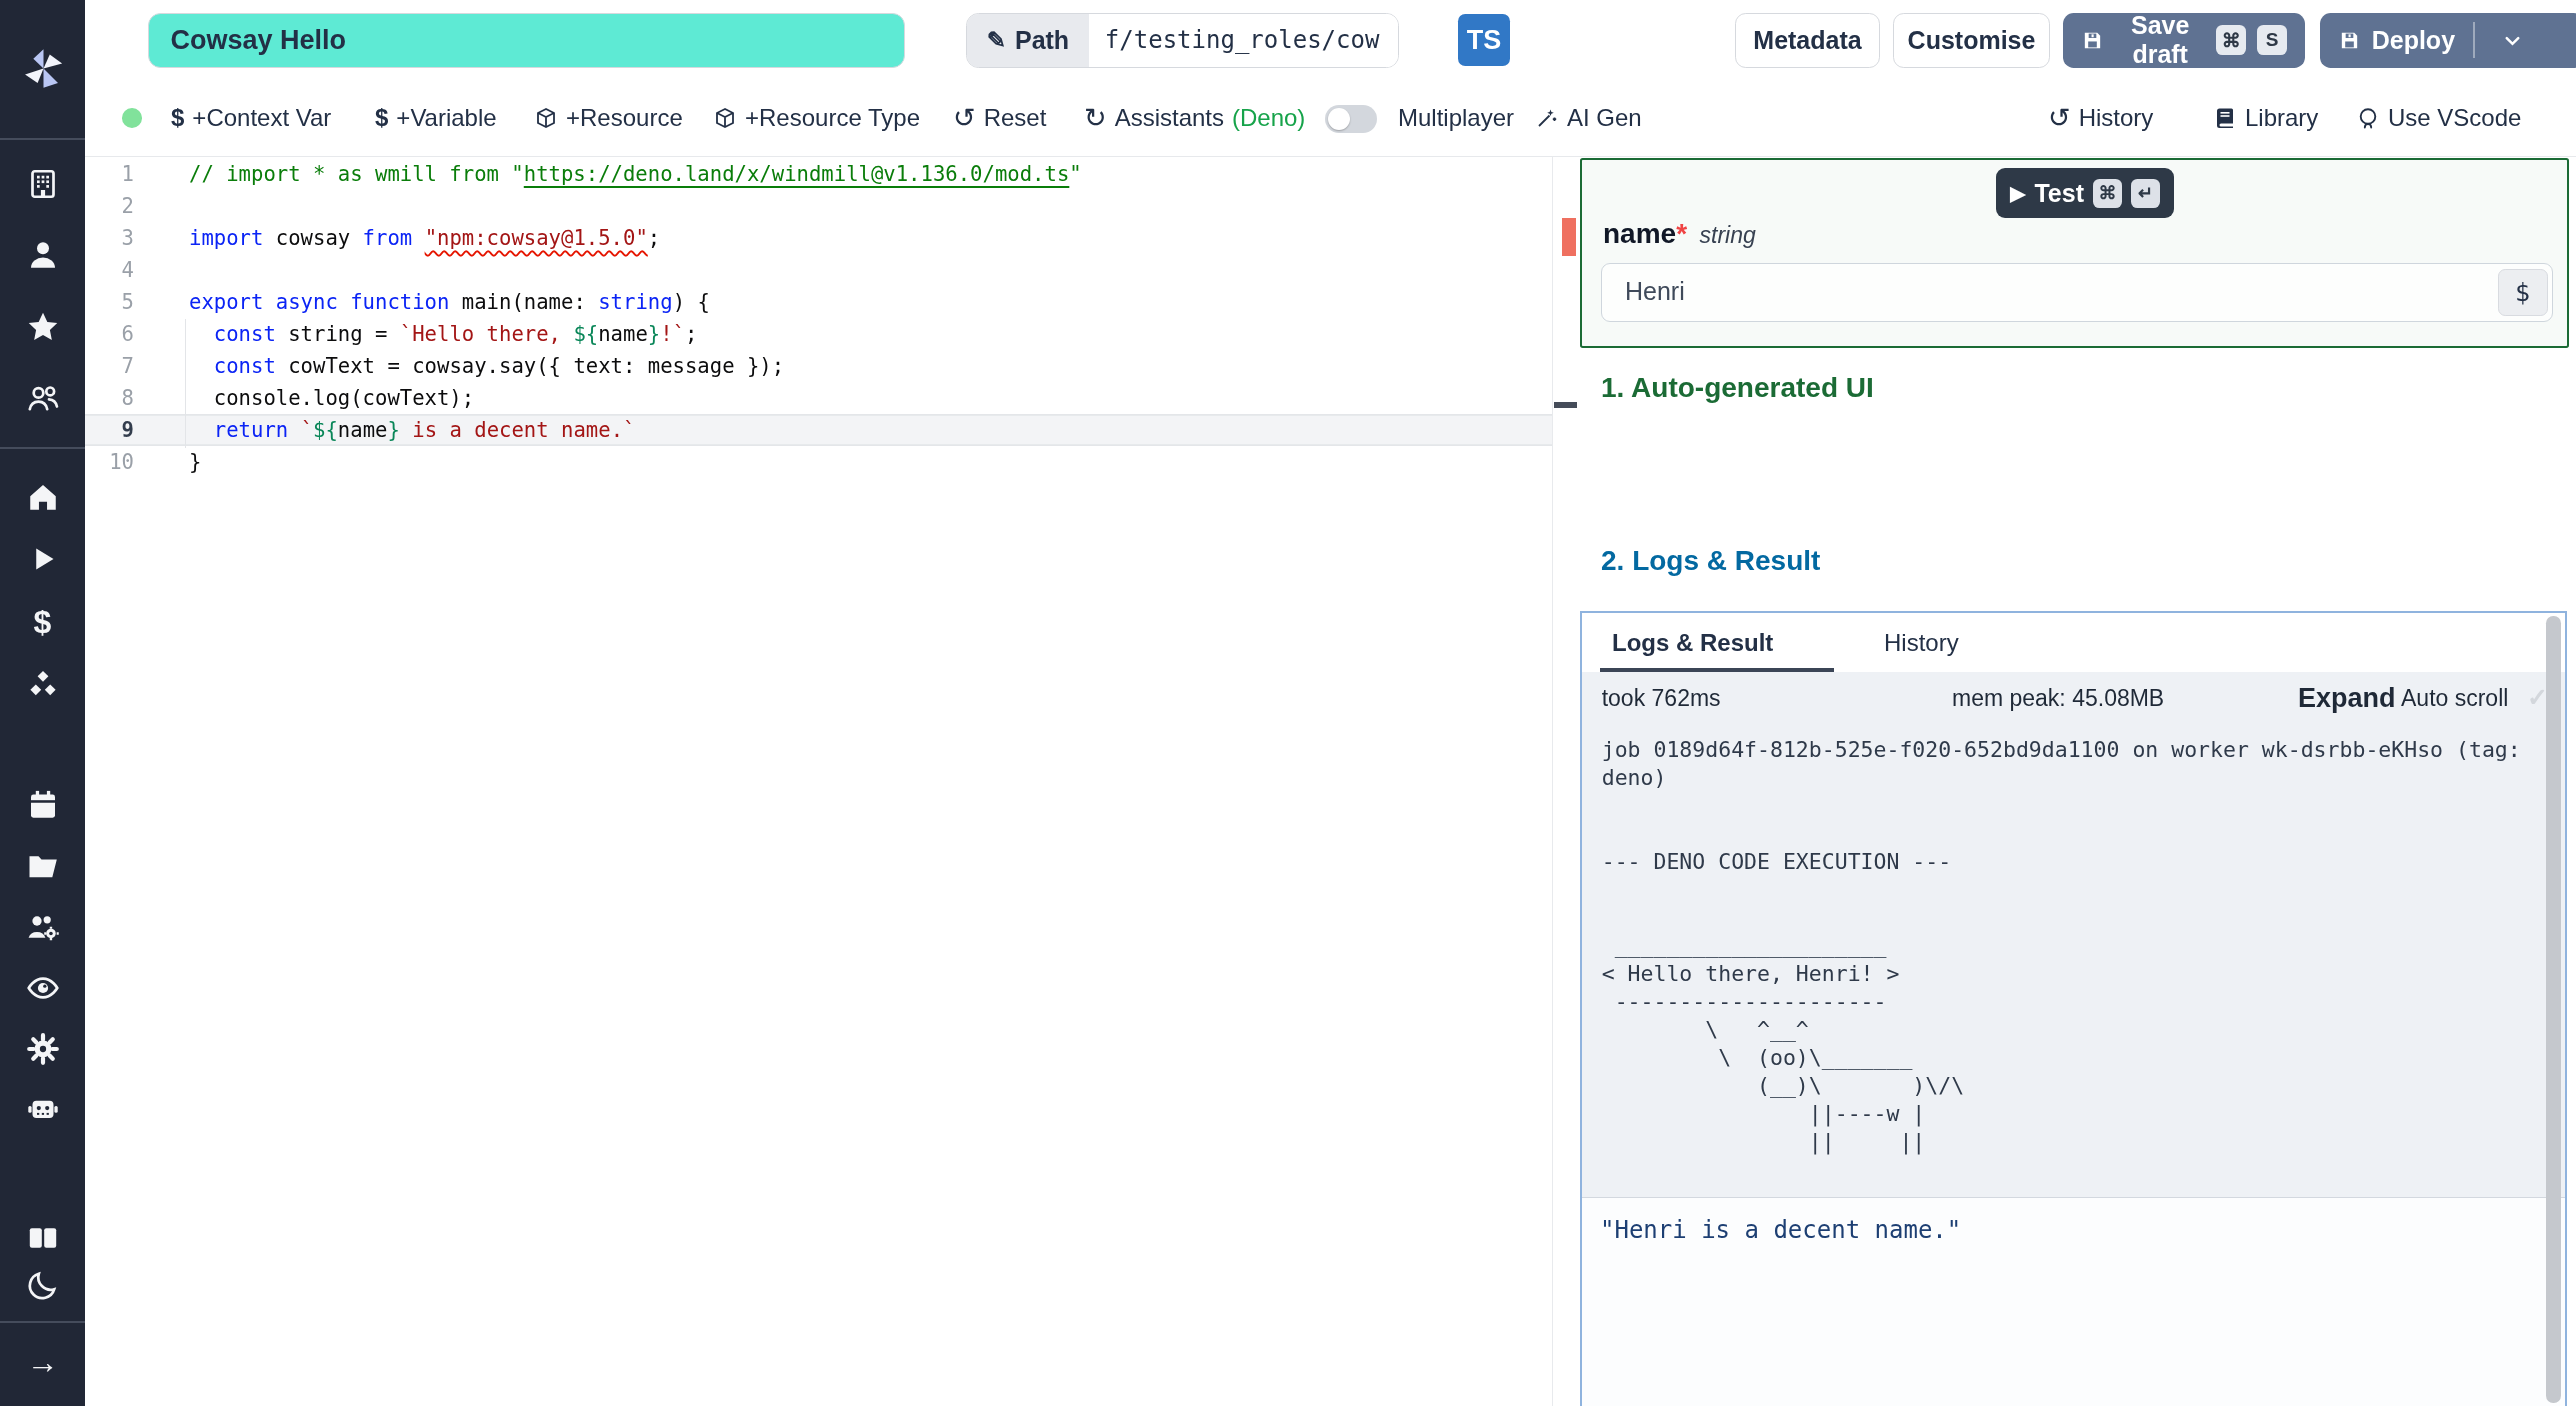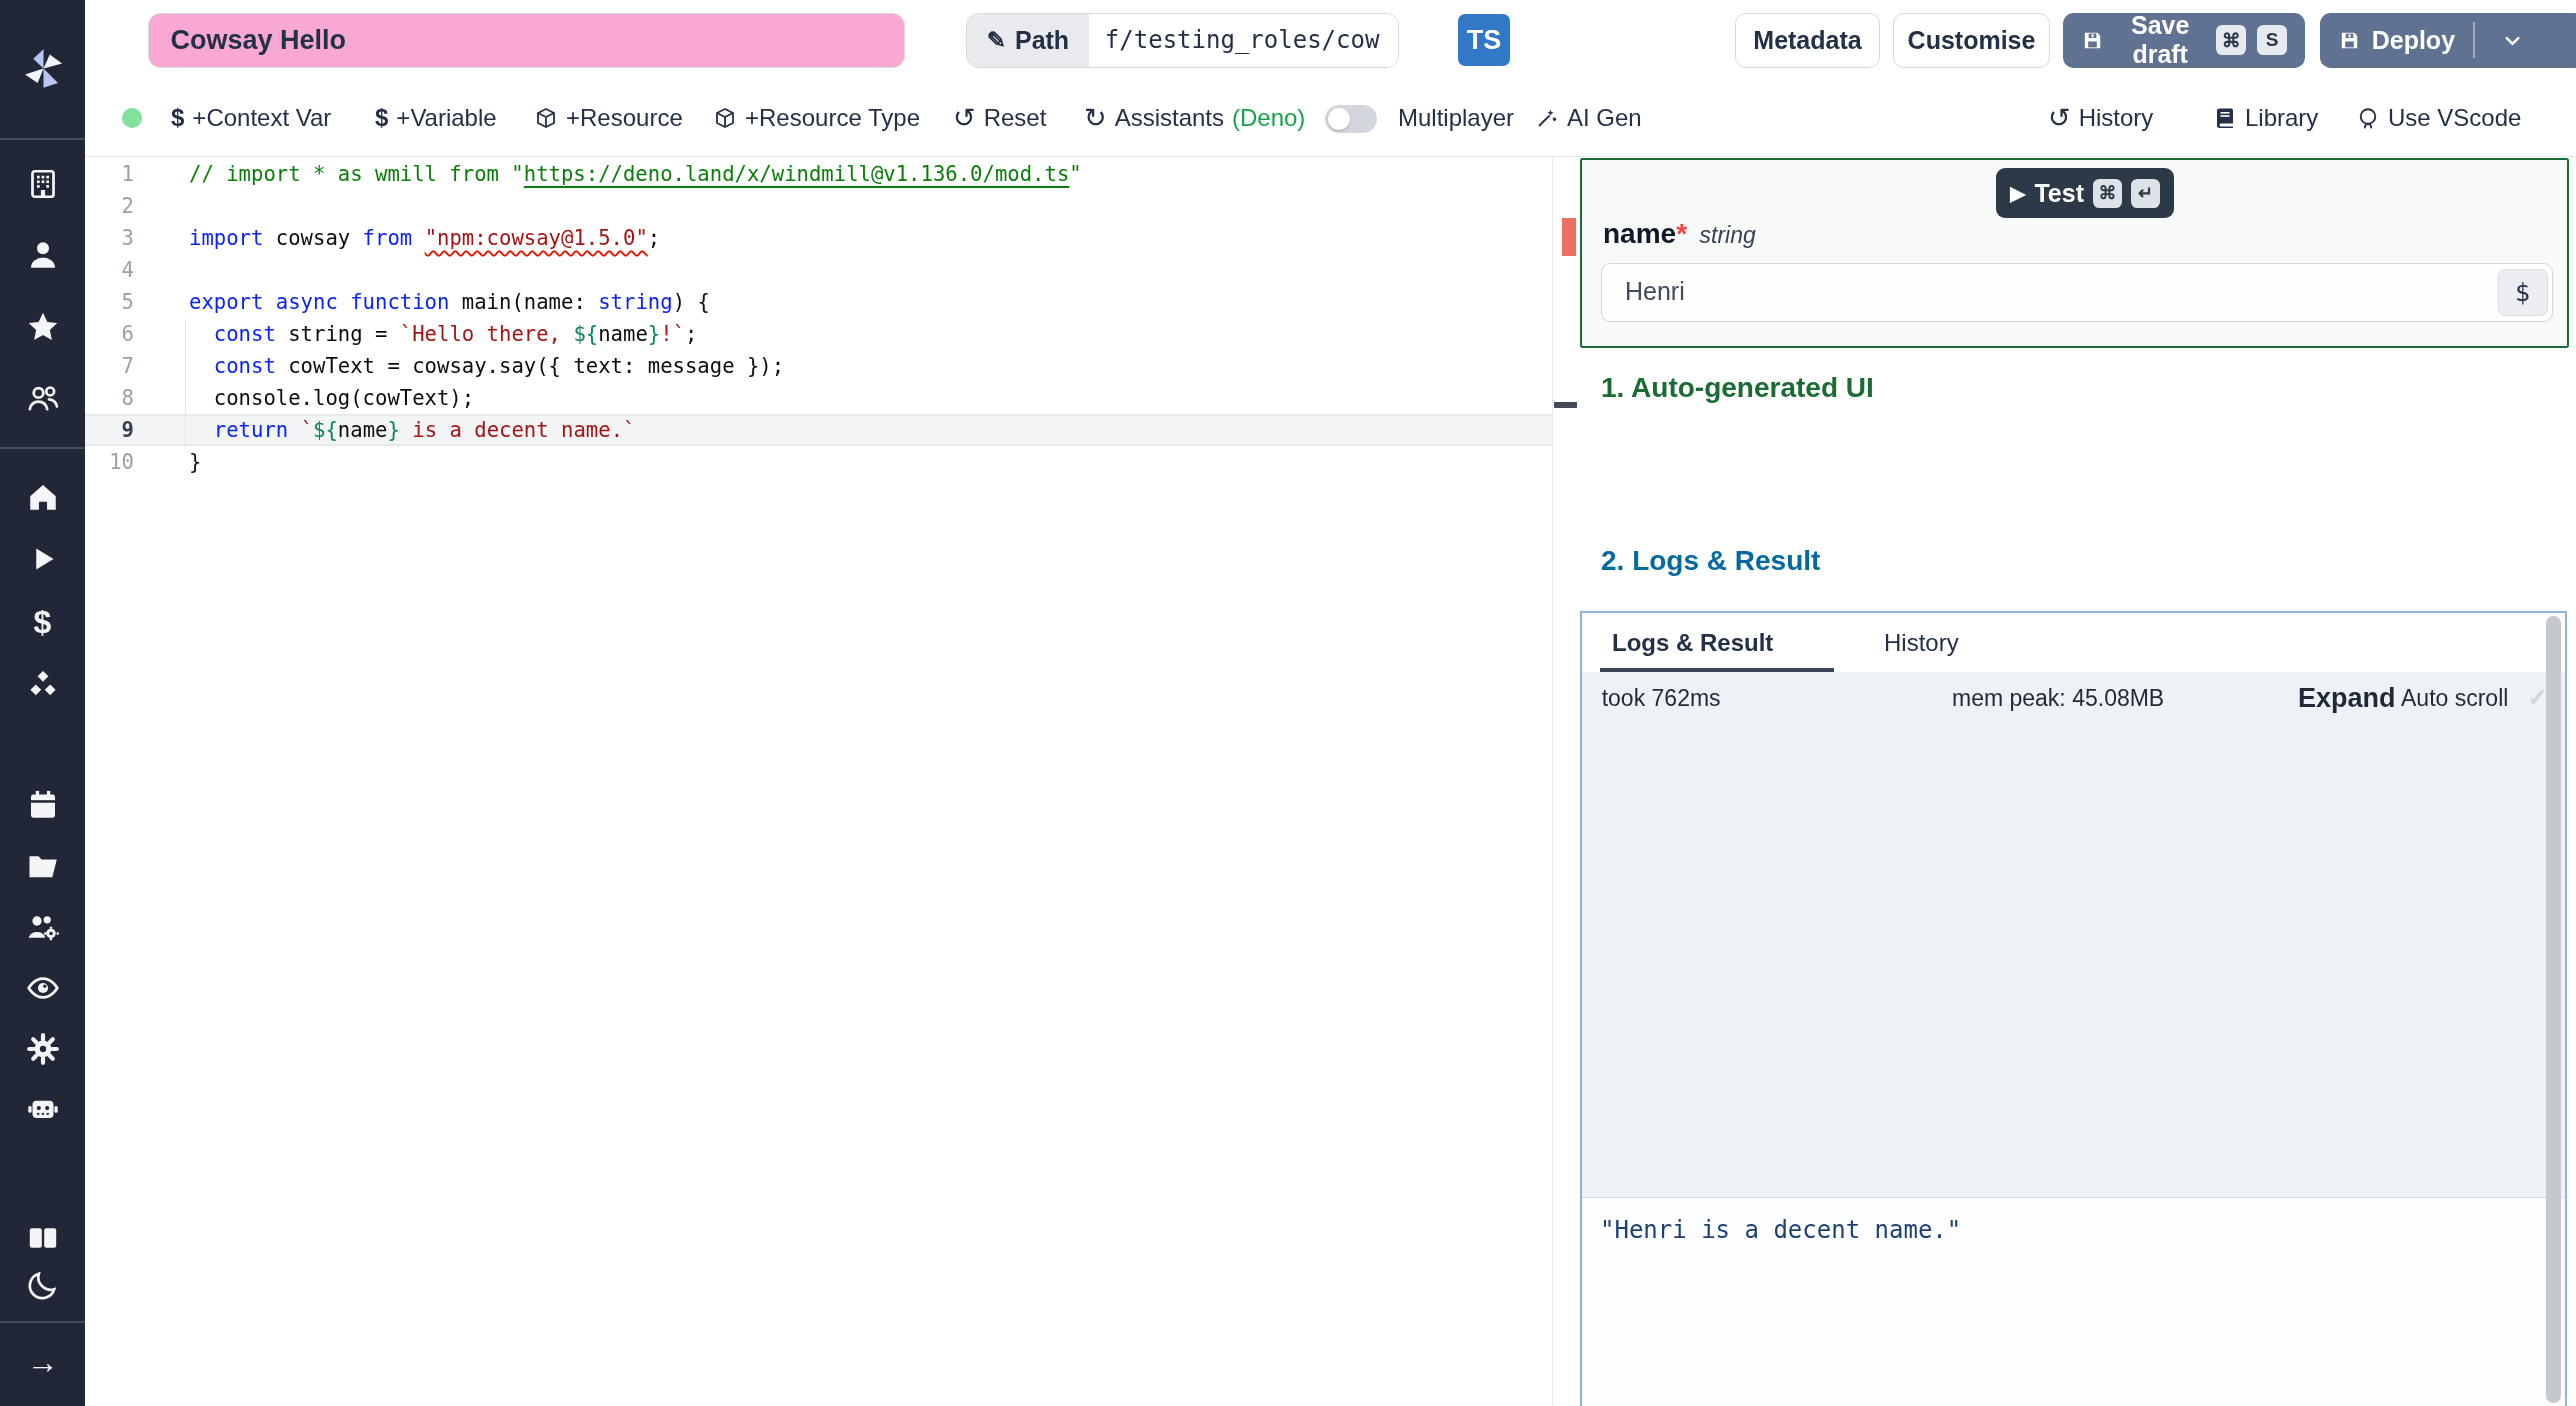--- a/index.html
+++ b/index.html
@@ -8,21 +8,21 @@
 
   
   .sidebar { position:absolute; left:0; top:0; width:85px; height:1406px; background:#212736; }
   .sicon { position:absolute; left:23px; width:39px; height:39px; display:flex; align-items:center; justify-content:center; cursor:pointer; }
   .sicon svg { width:36px; height:36px; }
   .sicon .glyph { color:#f4f5f7; font-size:32px; line-height:1; }
   .sdiv { position:absolute; left:0; width:85px; height:1.8px; background:#454c5c; }
   .logo { position:absolute; left:19.7px; top:45px; width:47px; height:47px; cursor:pointer; }
 
   
-  .title-input { position:absolute; left:148px; top:12.5px; width:757px; height:55px; border:1.8px solid #d6d9de; border-radius:12.5px; padding:0 21.5px; font-family:"Liberation Sans",sans-serif; font-size:27px; font-weight:bold; color:#233046; outline:none; background:#f9a8d4; }
+  .title-input { position:absolute; left:148px; top:12.5px; width:757px; height:55px; border:1.8px solid #d6d9de; border-radius:12.5px; padding:0 21.5px; font-family:"Liberation Sans",sans-serif; font-size:27px; font-weight:bold; color:#233046; outline:none; background:#5eead4; }
   .path-group { position:absolute; left:966px; top:12.5px; height:55px; display:flex; border:1.8px solid #d6d9de; border-radius:12.5px; overflow:hidden; background:#fff; cursor:pointer; }
   .path-label { display:flex; align-items:center; gap:9px; background:#e8eaee; padding:0 19.7px; font-size:25px; font-weight:bold; }
   .path-value { width:309px; border:none; outline:none; padding:0 16px; font-family:"DejaVu Sans Mono",monospace; font-size:24px; color:#233046; background:#fff; }
   .ts-badge { position:absolute; left:1458px; top:14.3px; width:52px; height:52px; border-radius:7.2px; display:flex; align-items:center; justify-content:center; font-size:27px; font-weight:800; color:#fff; }
   .btn-plain { position:absolute; top:12.5px; height:55px; background:#fff; border:1.8px solid #d6d9de; border-radius:10.7px; font-size:25px; font-weight:600; color:#233046; display:flex; align-items:center; justify-content:center; cursor:pointer; font-family:"Liberation Sans",sans-serif; }
   .btn-slate { position:absolute; top:12.5px; height:55px; border:none; border-radius:10.7px; color:#fff; font-size:25px; font-weight:bold; display:flex; align-items:center; gap:10.7px; cursor:pointer; font-family:"Liberation Sans",sans-serif; padding:0 18px; }
   .kbd { display:inline-flex; align-items:center; justify-content:center; min-width:30px; height:30px; border-radius:6.3px; background:#e6eaf0; color:#2e3947; font-size:19px; font-weight:bold; padding:0 3.6px; }
   .deploy-sep { width:1.8px; height:36px; background:rgba(255,255,255,.4); margin:0 0 0 7.2px; }
 
   
@@ -431,20 +431,35 @@
   </div>
 
   <div class="log-gray">
     <div class="status-row">
       <span style="position:absolute;left:19.7px;top:12.5px">took 762ms</span>
       <span style="position:absolute;left:370px;top:12.5px">mem peak: 45.08MB</span>
       <span style="position:absolute;left:716px;top:10.7px;font-weight:bold;font-size:27px">Expand</span>
       <span style="position:absolute;left:819px;top:12.5px">Auto scroll</span>
       <span style="position:absolute;left:945px;top:10.7px;color:#d3d7dc;font-size:25px;font-weight:bold">✓</span>
     </div>
+    <pre class="log-pre" id="log-pre">job 0189d64f-812b-525e-f020-652bd9da1100 on worker wk-dsrbb-eKHso (tag:
+deno)
+
+
+--- DENO CODE EXECUTION ---
+
+
+ _____________________
+&lt; Hello there, Henri! &gt;
+ ---------------------
+        \   ^__^
+         \  (oo)\_______
+            (__)\       )\/\
+                ||----w |
+                ||     ||</pre>
   </div>
 
   <div class="result-area">
     <pre class="result-pre">"Henri is a decent name."</pre>
   </div>
 
   <div class="vscroll"></div>
 </div>
 
 

